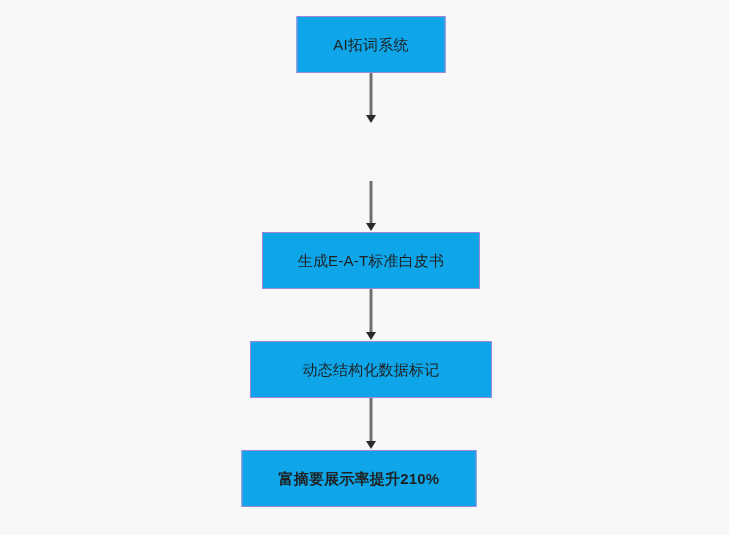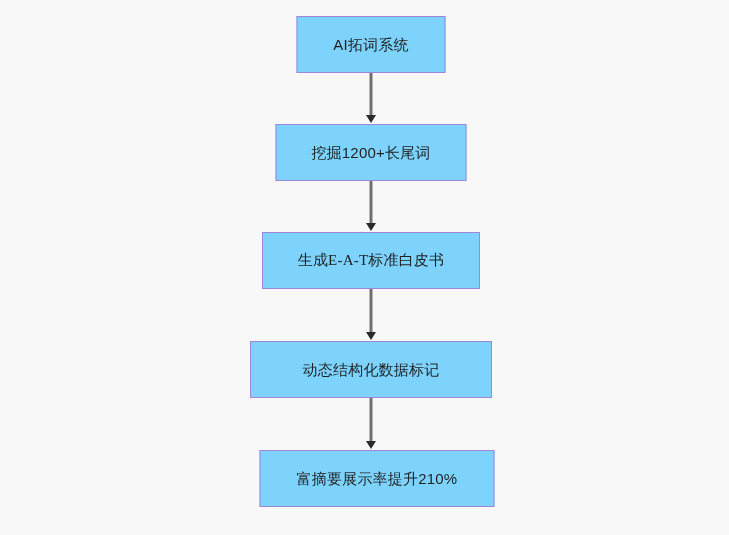--- a/index.html
+++ b/index.html
@@ -17,41 +17,41 @@
   #flowchart-canvas {
     position: relative;
     width: 729px;
     height: 535px;
   }
 
   
   .node {
     position: absolute;
     box-sizing: border-box;
-    background: #7dd3fc;
+    background: #0ea5e9;
     border: 1.5px solid #9f86d9;
     display: flex;
     align-items: center;
     justify-content: center;
     height: 57px;
     transform: translateX(-50%);
   }
   .node-label {
     font-size: 15px;
     line-height: 1;
     color: #1f2020;
     letter-spacing: 0.2px;
     white-space: nowrap;
   }
 
   .node-1 { left: 371px; top: 16px;  width: 149px; }
   .node-2 { left: 371px; top: 124px; width: 191px; }
-  .node-3 { left: 371px; top: 232px; width: 218px; font-family: Liberation Serif, serif; }
+  .node-3 { left: 371px; top: 232px; width: 218px; }
   .node-4 { left: 371px; top: 341px; width: 242px; }
-  .node-5 { left: 377px; top: 450px; width: 235px; }
+  .node-5 { left: 359px; top: 450px; width: 235px; font-weight: bold; }
 
   
   .edge {
     position: absolute;
     left: 371px;
     width: 3px;
     background: #707070;
     transform: translateX(-50%);
   }
   .edge-1 { top: 73px;  height: 43px; }
@@ -79,23 +79,20 @@
 
 <div id="flowchart-canvas">
 
   <div class="node node-1">
     <span class="node-label">AI拓词系统</span>
   </div>
 
   <div class="edge edge-1"></div>
   <div class="arrowhead arrow-1"></div>
 
-  <div class="node node-2">
-    <span class="node-label">挖掘1200+长尾词</span>
-  </div>
 
   <div class="edge edge-2"></div>
   <div class="arrowhead arrow-2"></div>
 
   <div class="node node-3">
     <span class="node-label">生成E-A-T标准白皮书</span>
   </div>
 
   <div class="edge edge-3"></div>
   <div class="arrowhead arrow-3"></div>

